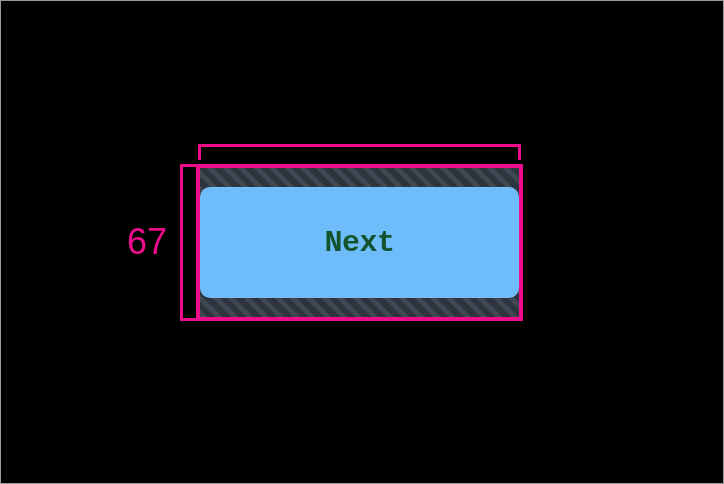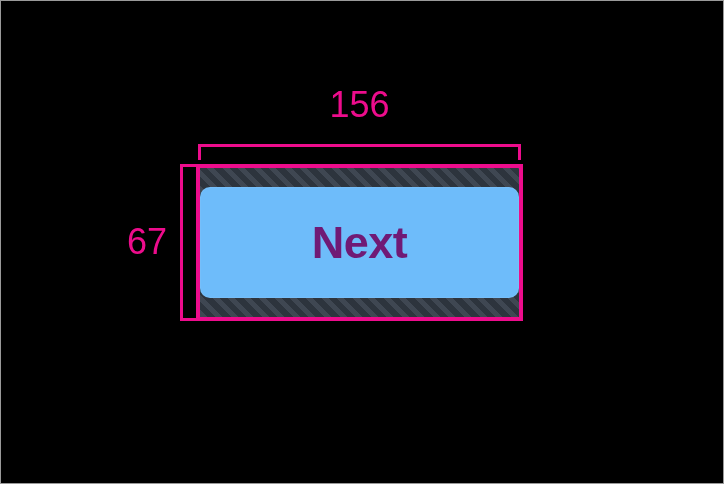--- a/index.html
+++ b/index.html
@@ -58,23 +58,23 @@
     right: 0px;
     height: 111px;
     background: #6ebcfa;
     border-radius: 10px;
     display: flex;
     align-items: center;
     justify-content: center;
     box-shadow: 0 0 0 1px rgba(255,255,255,0.06) inset;
   }
   #button-label {
-    color: #701a75;
-    font-family: Liberation Sans, sans-serif;
-    font-size: 45px;
+    color: #14532d;
+    font-family: Liberation Mono, monospace;
+    font-size: 30px;
     font-weight: bold;
     letter-spacing: -0.5px;
     line-height: 1;
     user-select: none;
   }
 
   
   #width-caliper {
     position: absolute;
     left: 197px;
@@ -152,21 +152,20 @@
     font-weight: normal;
     line-height: 1;
     user-select: none;
   }
 </style>
 </head>
 <body>
 
 <div id="canvas">
 
-  <div id="width-label">156</div>
 
   <div id="width-caliper">
     <div class="cal-bar"></div>
     <div class="cal-tick left"></div>
     <div class="cal-tick right"></div>
   </div>
 
   <div id="height-label">67</div>
 
   <div id="height-caliper">

